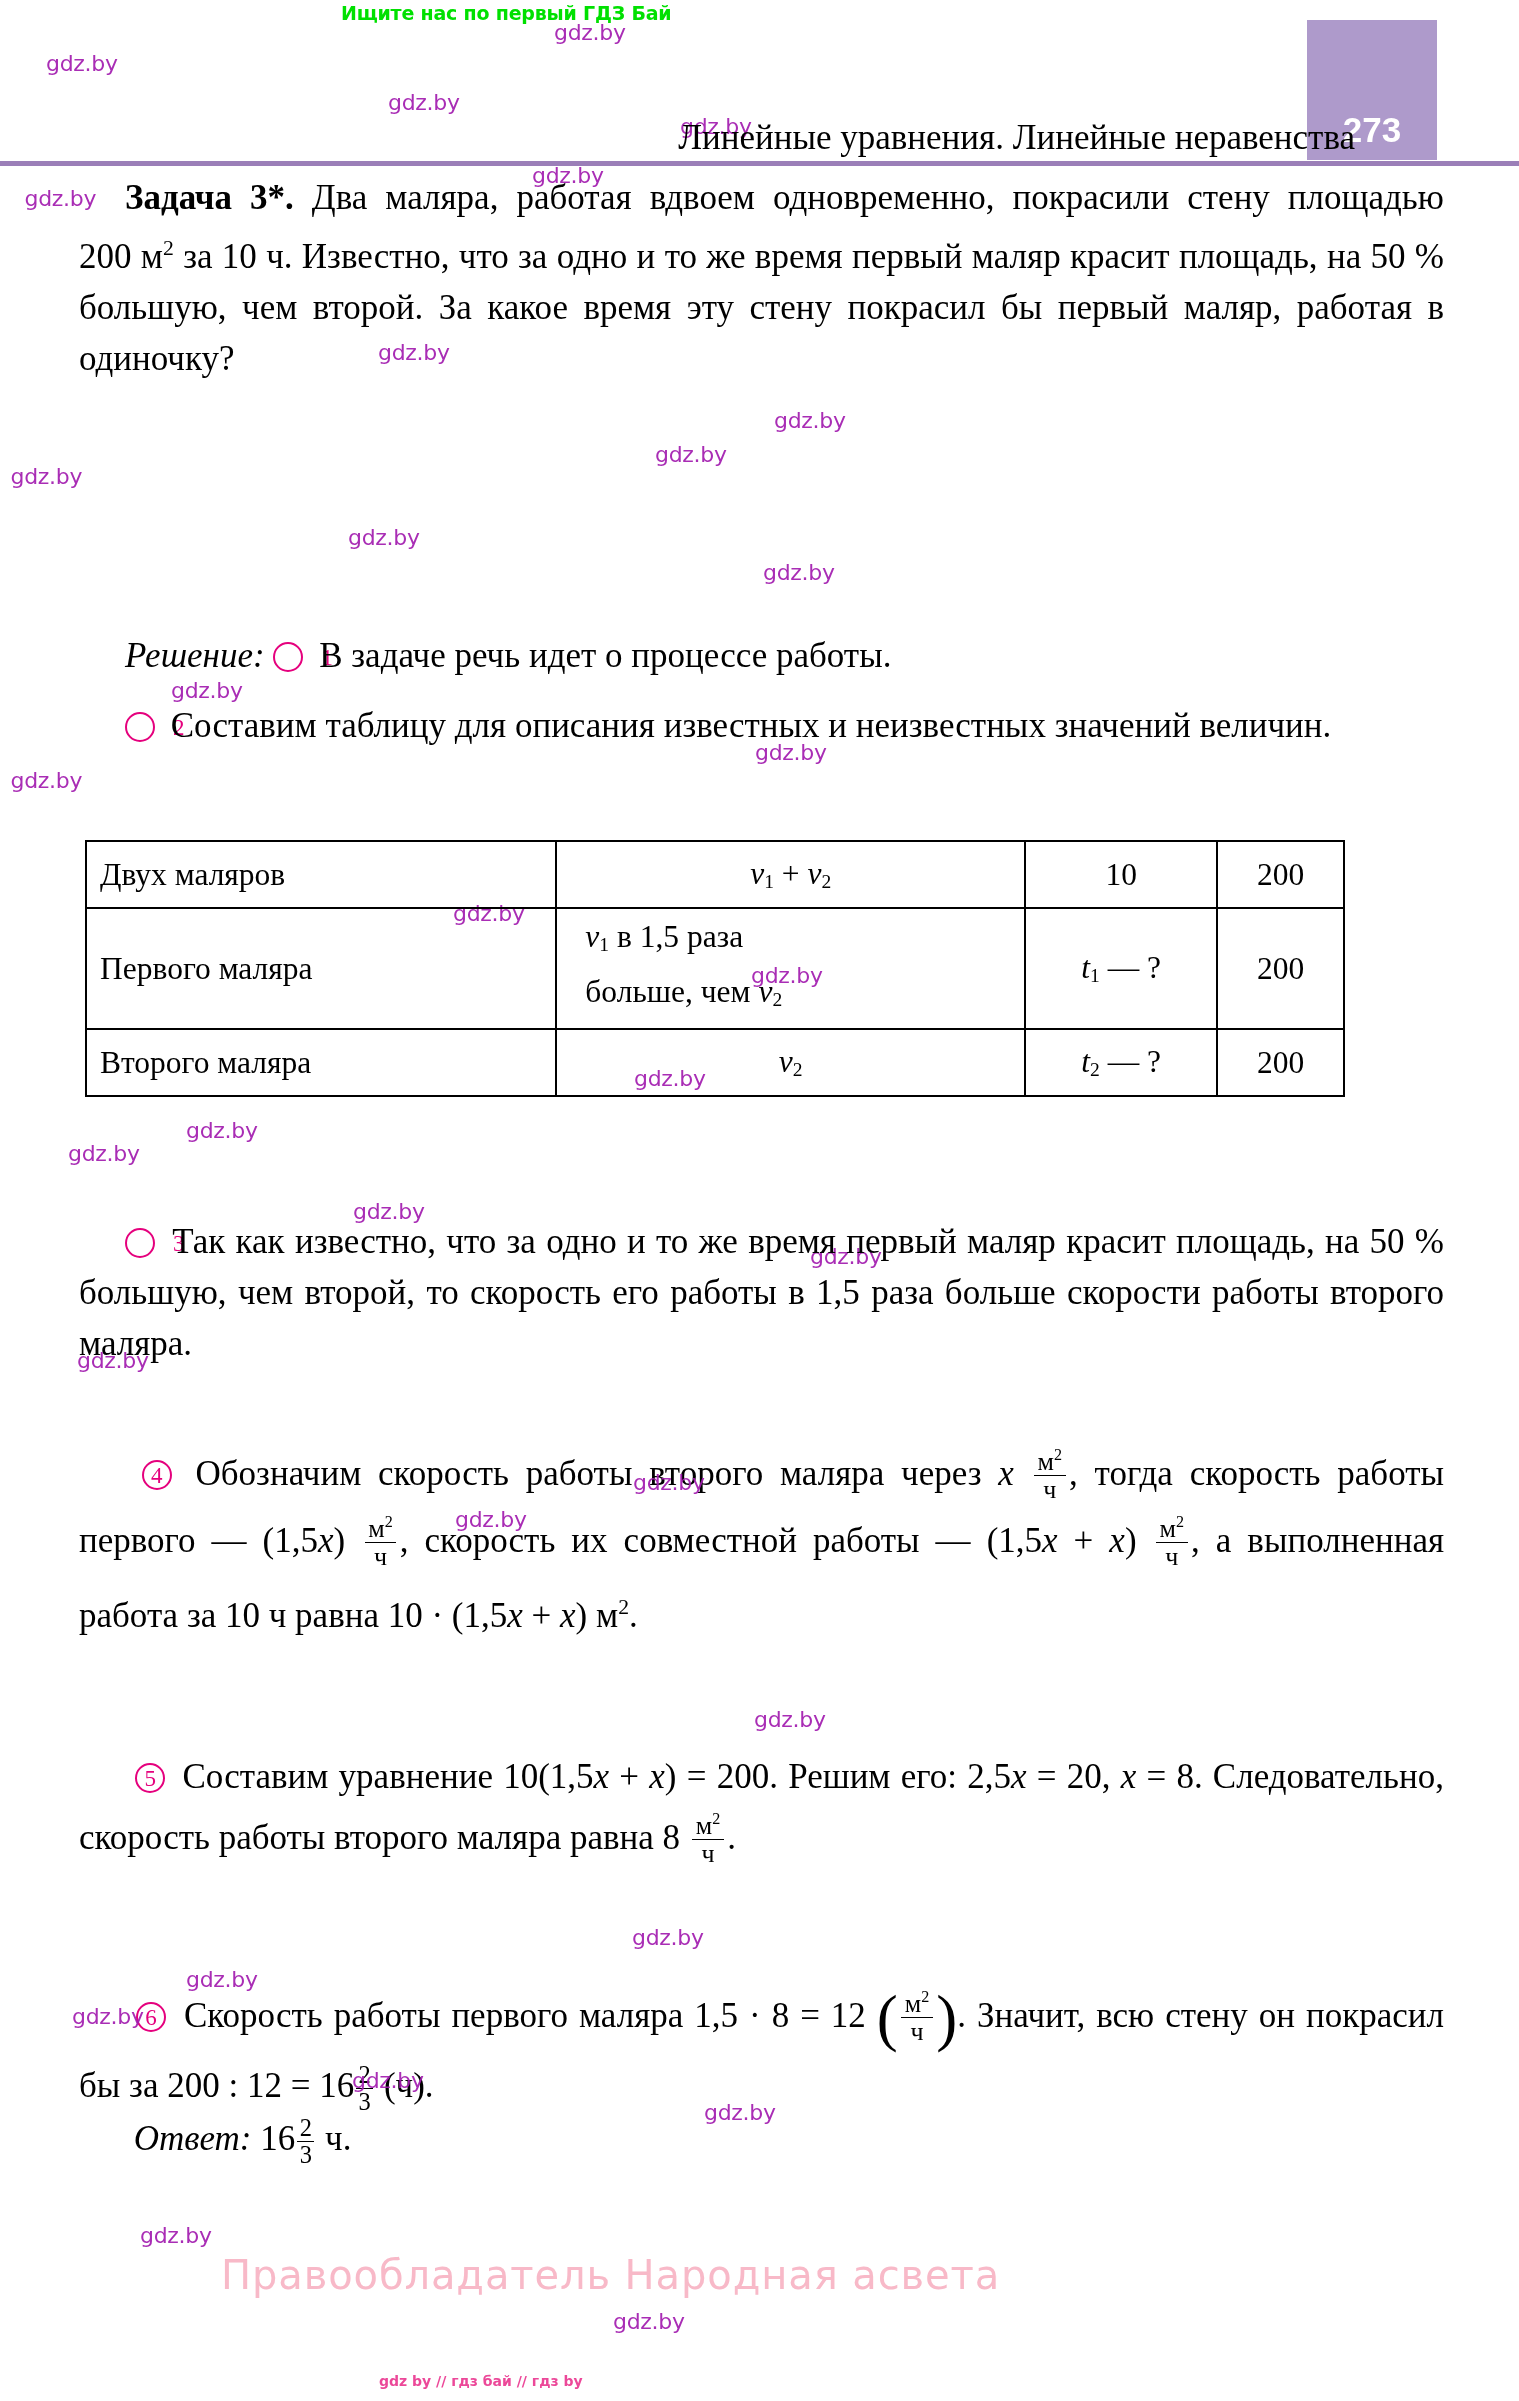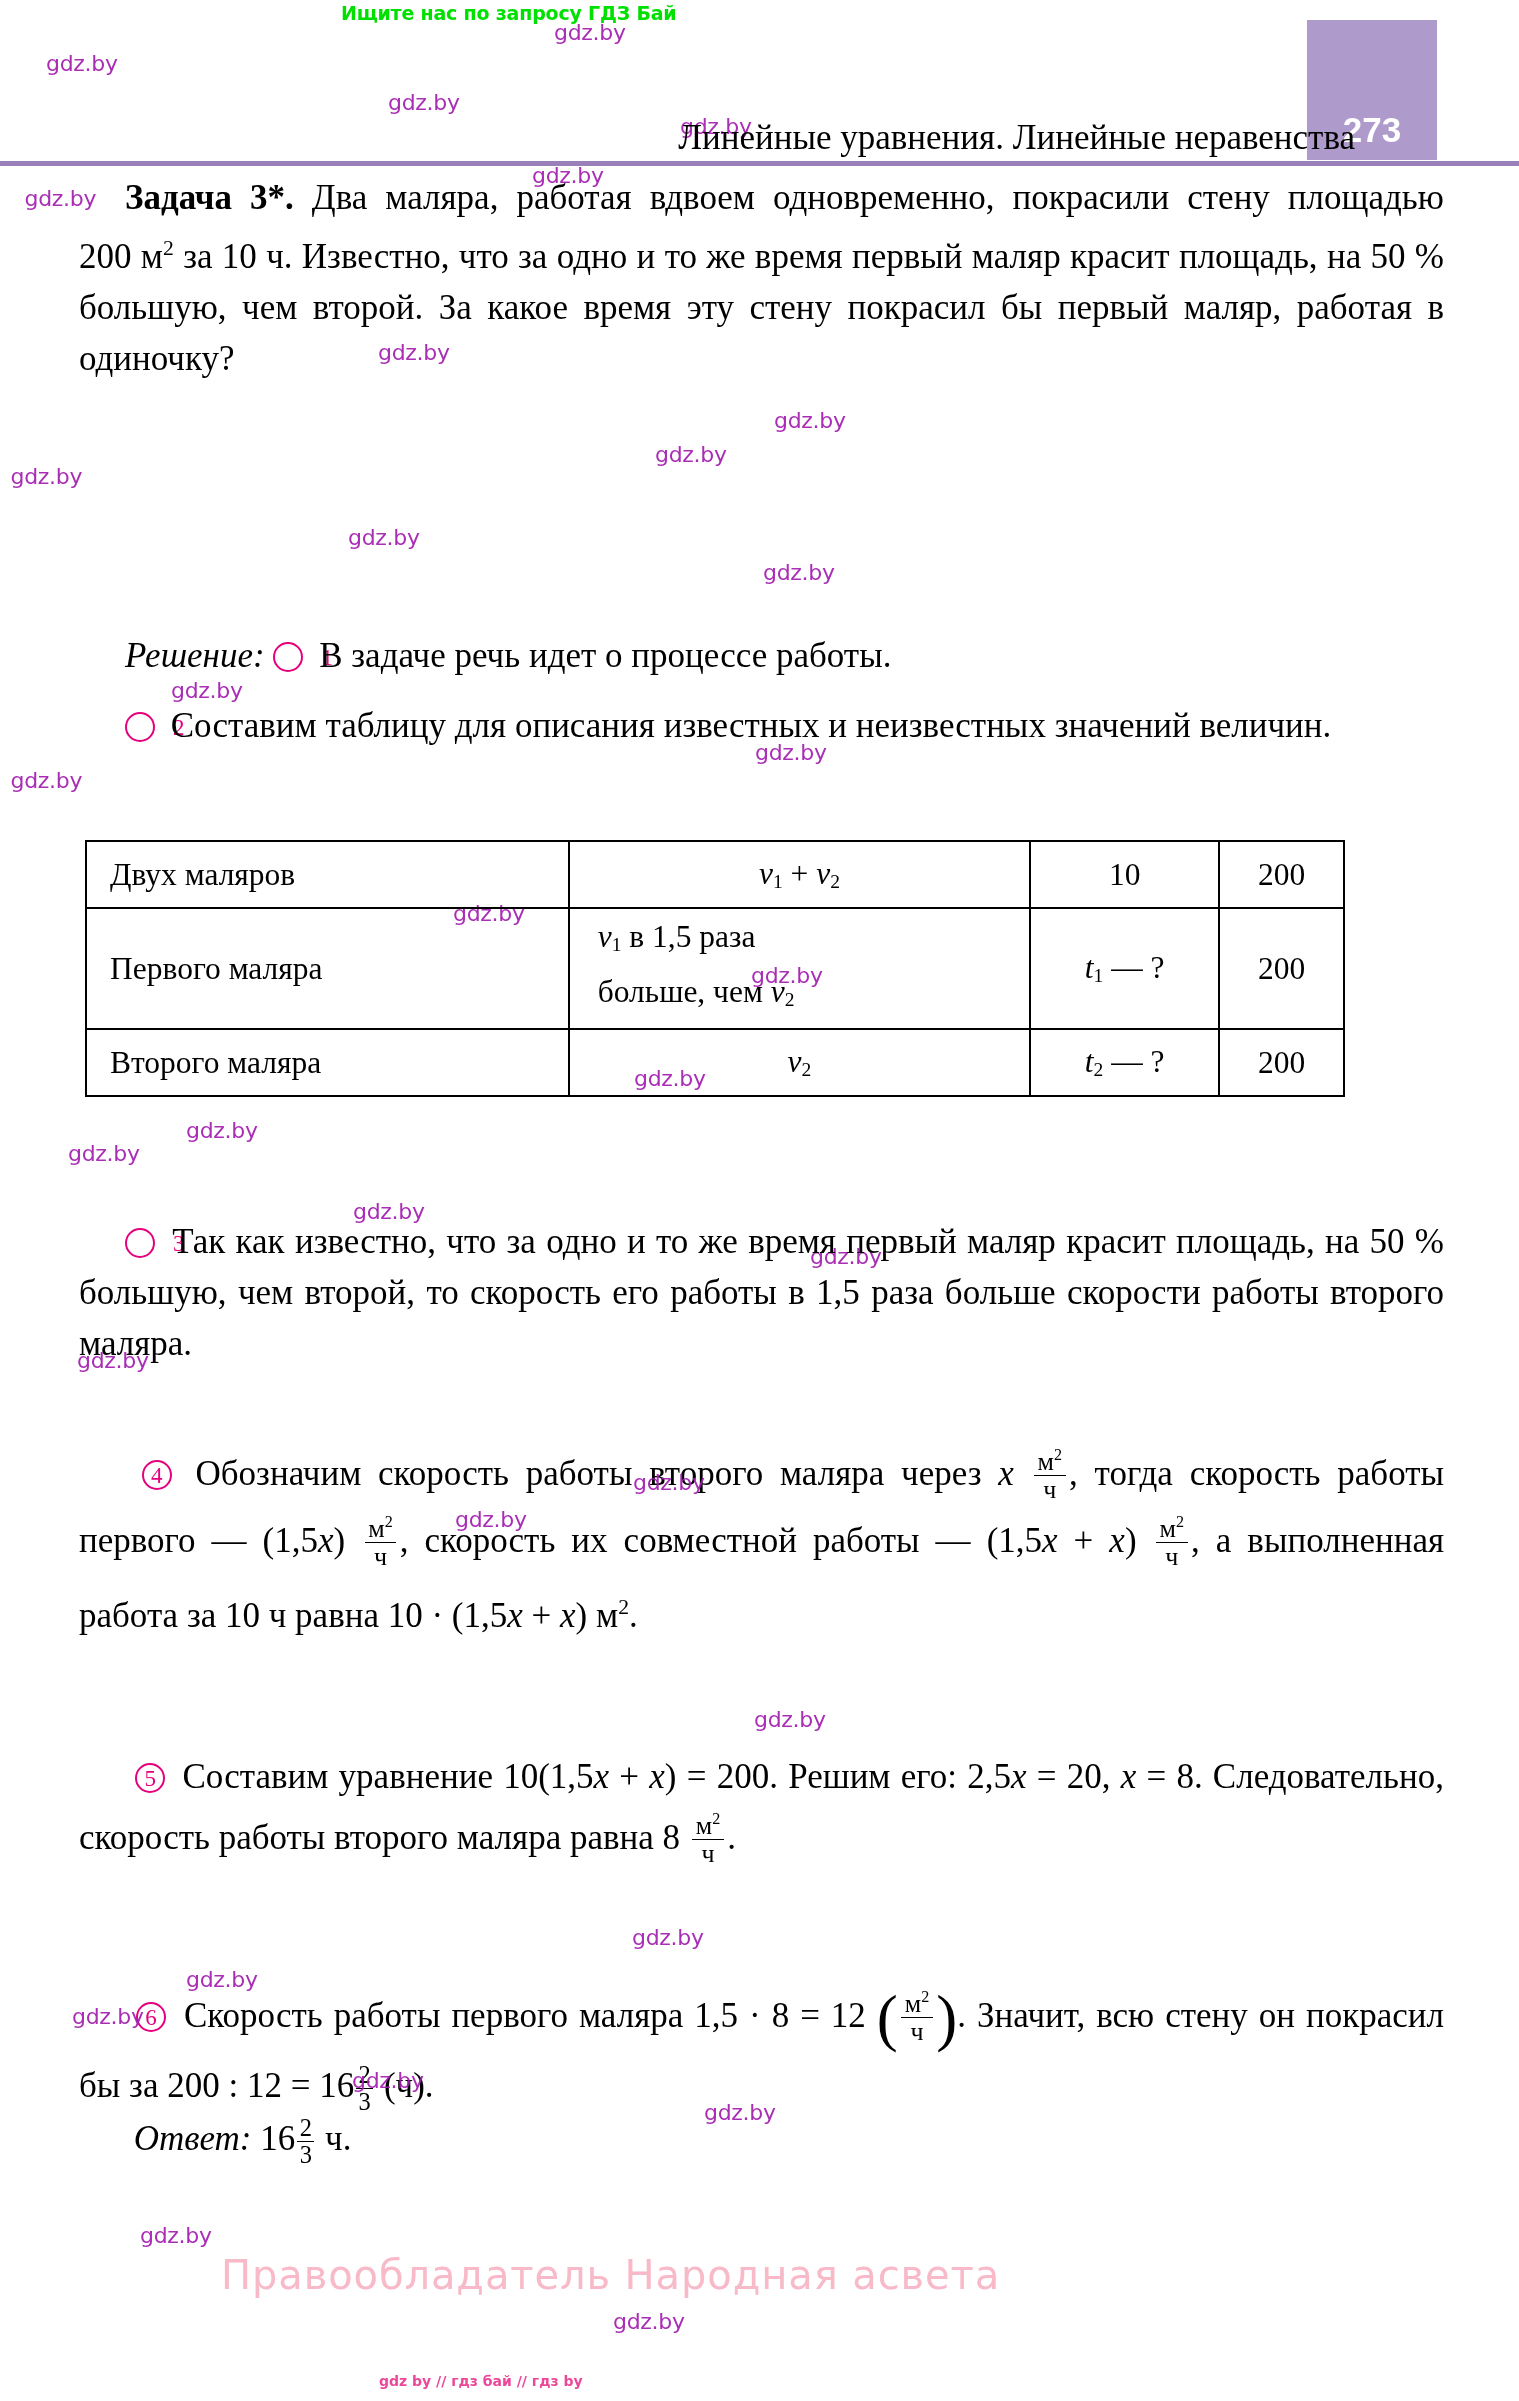--- a/index.html
+++ b/index.html
@@ -48,31 +48,31 @@
   .mixfrac .top{display:block;padding:0 2.6px;border-bottom:1.8px solid #000;}
   .mixfrac .bot{display:block;padding:0 2.6px;}
   sup{font-size:.62em;vertical-align:super;}
   sub{font-size:.62em;vertical-align:-.22em;}
   .bigparen{font-size:63px;vertical-align:-12.3px;font-weight:300;}
 
   
   #work-table{position:absolute;left:85px;top:840px;width:1260px;border-collapse:collapse;
       font-size:31.5px;}
   #work-table td{border:2.6px solid #000;text-align:center;padding:5.3px 7px;}
-  #work-table td.lefty{text-align:left;padding-left:23px;}
+  #work-table td.lefty{text-align:left;padding-left:13px;}
   #work-table .c0{width:350px;}
   #work-table .c1{width:366px;}
   #work-table .c2{width:236px;}
   #work-table .c3{width:308px;}
   .rowh td{height:88px;}
 </style>
 </head>
 <body>
 
-<div class="wm-green" style="left:341px;top:1.8px;">Ищите нас по запросу ГДЗ Бай</div>
+<div class="wm-green" style="left:341px;top:1.8px;">Ищите нас по первый ГДЗ Бай</div>
 
 <div class="wm" style="left:554px;top:20px;">gdz.by</div>
 <div class="wm" style="left:46px;top:51px;">gdz.by</div>
 <div class="wm" style="left:388px;top:90px;">gdz.by</div>
 <div class="wm" style="left:680px;top:114px;">gdz.by</div>
 <div class="wm" style="left:532px;top:163px;">gdz.by</div>
 <div class="wm" style="left:24.5px;top:186px;">gdz.by</div>
 <div class="wm" style="left:378px;top:340px;">gdz.by</div>
 <div class="wm" style="left:774px;top:408px;">gdz.by</div>
 <div class="wm" style="left:655px;top:442px;">gdz.by</div>

